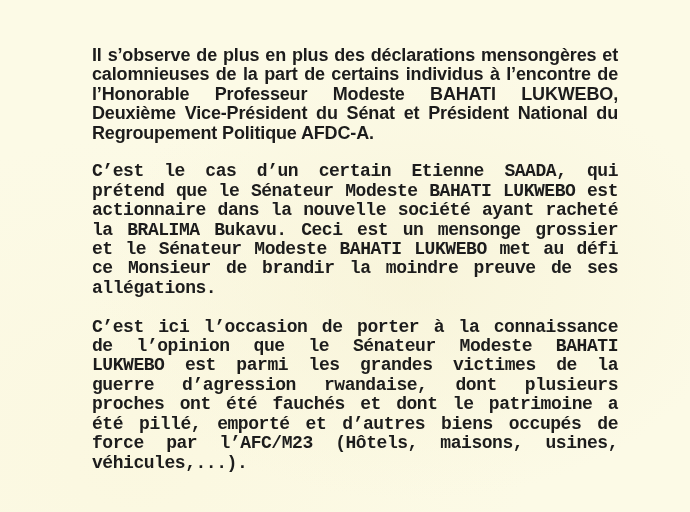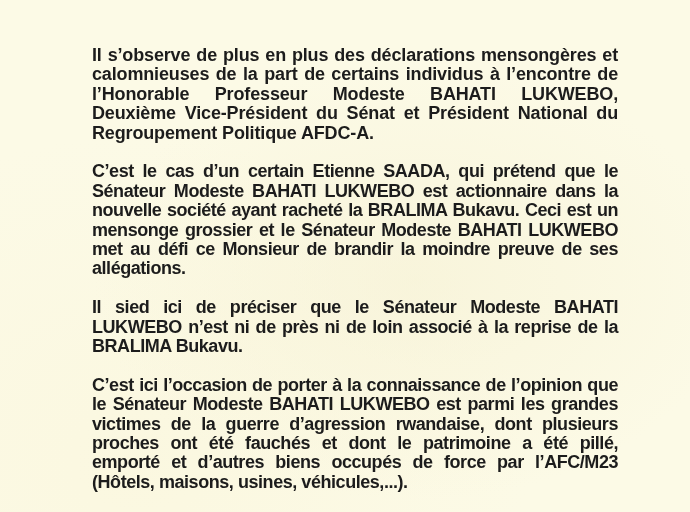--- a/index.html
+++ b/index.html
@@ -29,23 +29,23 @@
       letter-spacing: -0.15px;
       margin-top: 42px;
     }
     .para {
       margin: 0 0 19.4px 0;
       text-align: justify;
       text-align-last: left;
     }
     .para.narrow {
       letter-spacing: -0.45px;
+      font-family: Liberation Mono, monospace;
     }
   </style>
 </head>
 <body>
 
 <div class="page">
   <p class="para">Il s’observe de plus en plus des déclarations mensongères et calomnieuses de la part de certains individus à l’encontre de l’Honorable Professeur Modeste BAHATI LUKWEBO, Deuxième Vice-Président du Sénat et Président National du Regroupement Politique AFDC-A.</p>
   <p class="para narrow">C’est le cas d’un certain Etienne SAADA, qui prétend que le Sénateur Modeste BAHATI LUKWEBO est actionnaire dans la nouvelle société ayant racheté la BRALIMA Bukavu. Ceci est un mensonge grossier et le Sénateur Modeste BAHATI LUKWEBO met au défi ce Monsieur de brandir la moindre preuve de ses allégations.</p>
-  <p class="para narrow">Il sied ici de préciser que le Sénateur Modeste BAHATI LUKWEBO n’est ni de près ni de loin associé à la reprise de la BRALIMA Bukavu.</p>
   <p class="para narrow">C’est ici l’occasion de porter à la connaissance de l’opinion que le Sénateur Modeste BAHATI LUKWEBO est parmi les grandes victimes de la guerre d’agression rwandaise, dont plusieurs proches ont été fauchés et dont le patrimoine a été pillé, emporté et d’autres biens occupés de force par l’AFC/M23 (Hôtels, maisons, usines, véhicules,...).</p>
 </div>
 
 </body></html>

